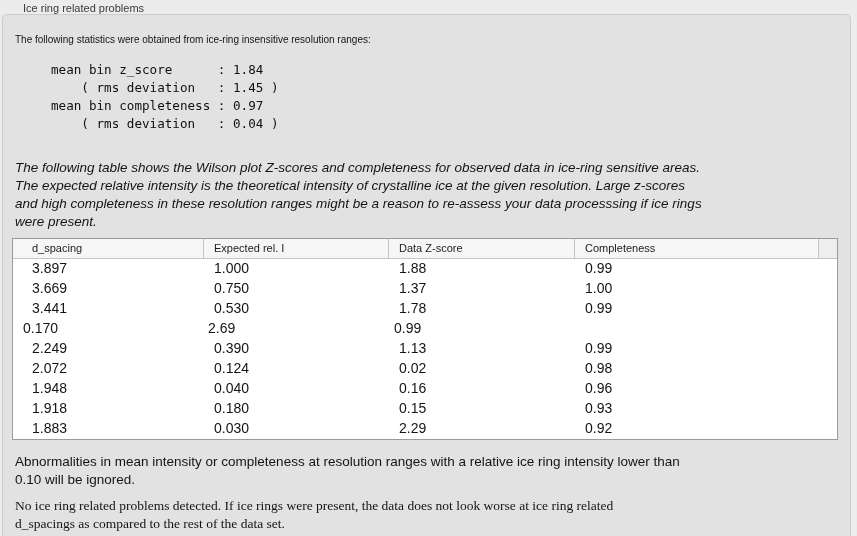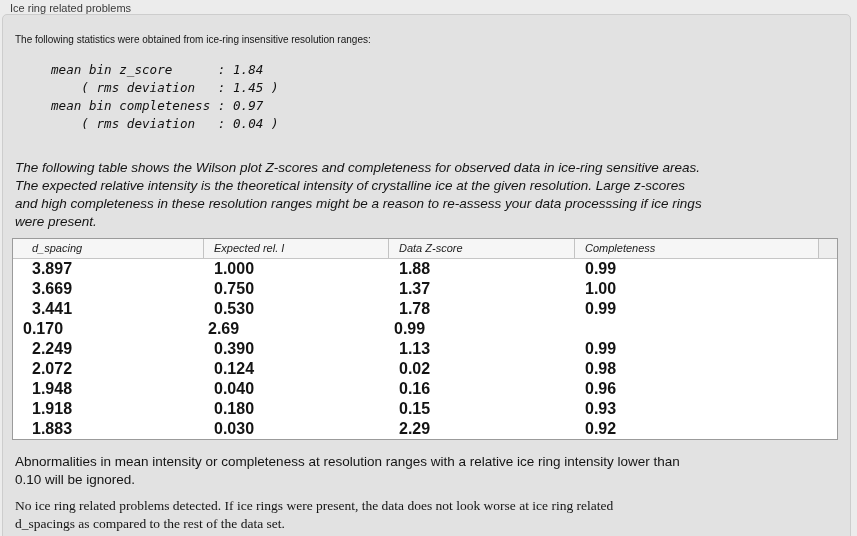--- a/index.html
+++ b/index.html
@@ -5,21 +5,21 @@
   * { margin: 0; padding: 0; box-sizing: border-box; }
   html, body {
     width: 857px; height: 536px;
     overflow: hidden;
     background: #ececec;
     font-family: "Liberation Sans", sans-serif;
     color: #141414;
   }
   .group-label {
     position: absolute;
-    left: 10px; top: 2px;
+    left: 23px; top: 2px;
     font-size: 11px;
     color: #3a3a3a;
   }
   .panel {
     position: absolute;
     left: 2px; top: 14px;
     width: 849px; height: 530px;
     background: #e2e2e2;
     border: 1px solid #cdcdcd;
     border-radius: 5px;
@@ -33,21 +33,20 @@
     line-height: 18px;
     white-space: pre-line;
   }
   .stats {
     margin: 12px 0 0 36px;
     font-family: "DejaVu Sans Mono", monospace;
     font-size: 12.6px;
     line-height: 18px;
     white-space: pre;
     color: #101010;
-    font-style: italic;
   }
   .description {
     margin-top: 26px;
     font-size: 13.5px;
     line-height: 18px;
     white-space: pre-line;
     font-style: italic;
   }
   .table-wrap {
     margin: 7px 0 0 -3px;
@@ -61,34 +60,32 @@
     background: #f6f6f6;
     border-bottom: 1px solid #c6c6c6;
   }
   .th {
     font-size: 11px;
     color: #1c1c1c;
     padding: 3px 0 0 9px;
     border-right: 1px solid #c3c3c3;
     overflow: hidden;
     white-space: nowrap;
-    font-style: italic;
   }
   .th:last-child { border-right: none; background: #eeeeee; }
   .tr {
     display: flex;
     height: 20px;
     background: #ffffff;
   }
   .td {
-    font-size: 16px;
+    font-size: 14px;
     line-height: 19px;
     overflow: hidden;
     white-space: nowrap;
-    font-weight: bold;
   }
   .c0 { width: 191px; padding-left: 19px; }
   .c1 { width: 185px; padding-left: 10px; }
   .c2 { width: 186px; padding-left: 10px; }
   .c3 { width: 244px; padding-left: 10px; }
   .c4 { flex: 1; }
   .note {
     margin-top: 13px;
     font-size: 13.5px;
     line-height: 18px;

